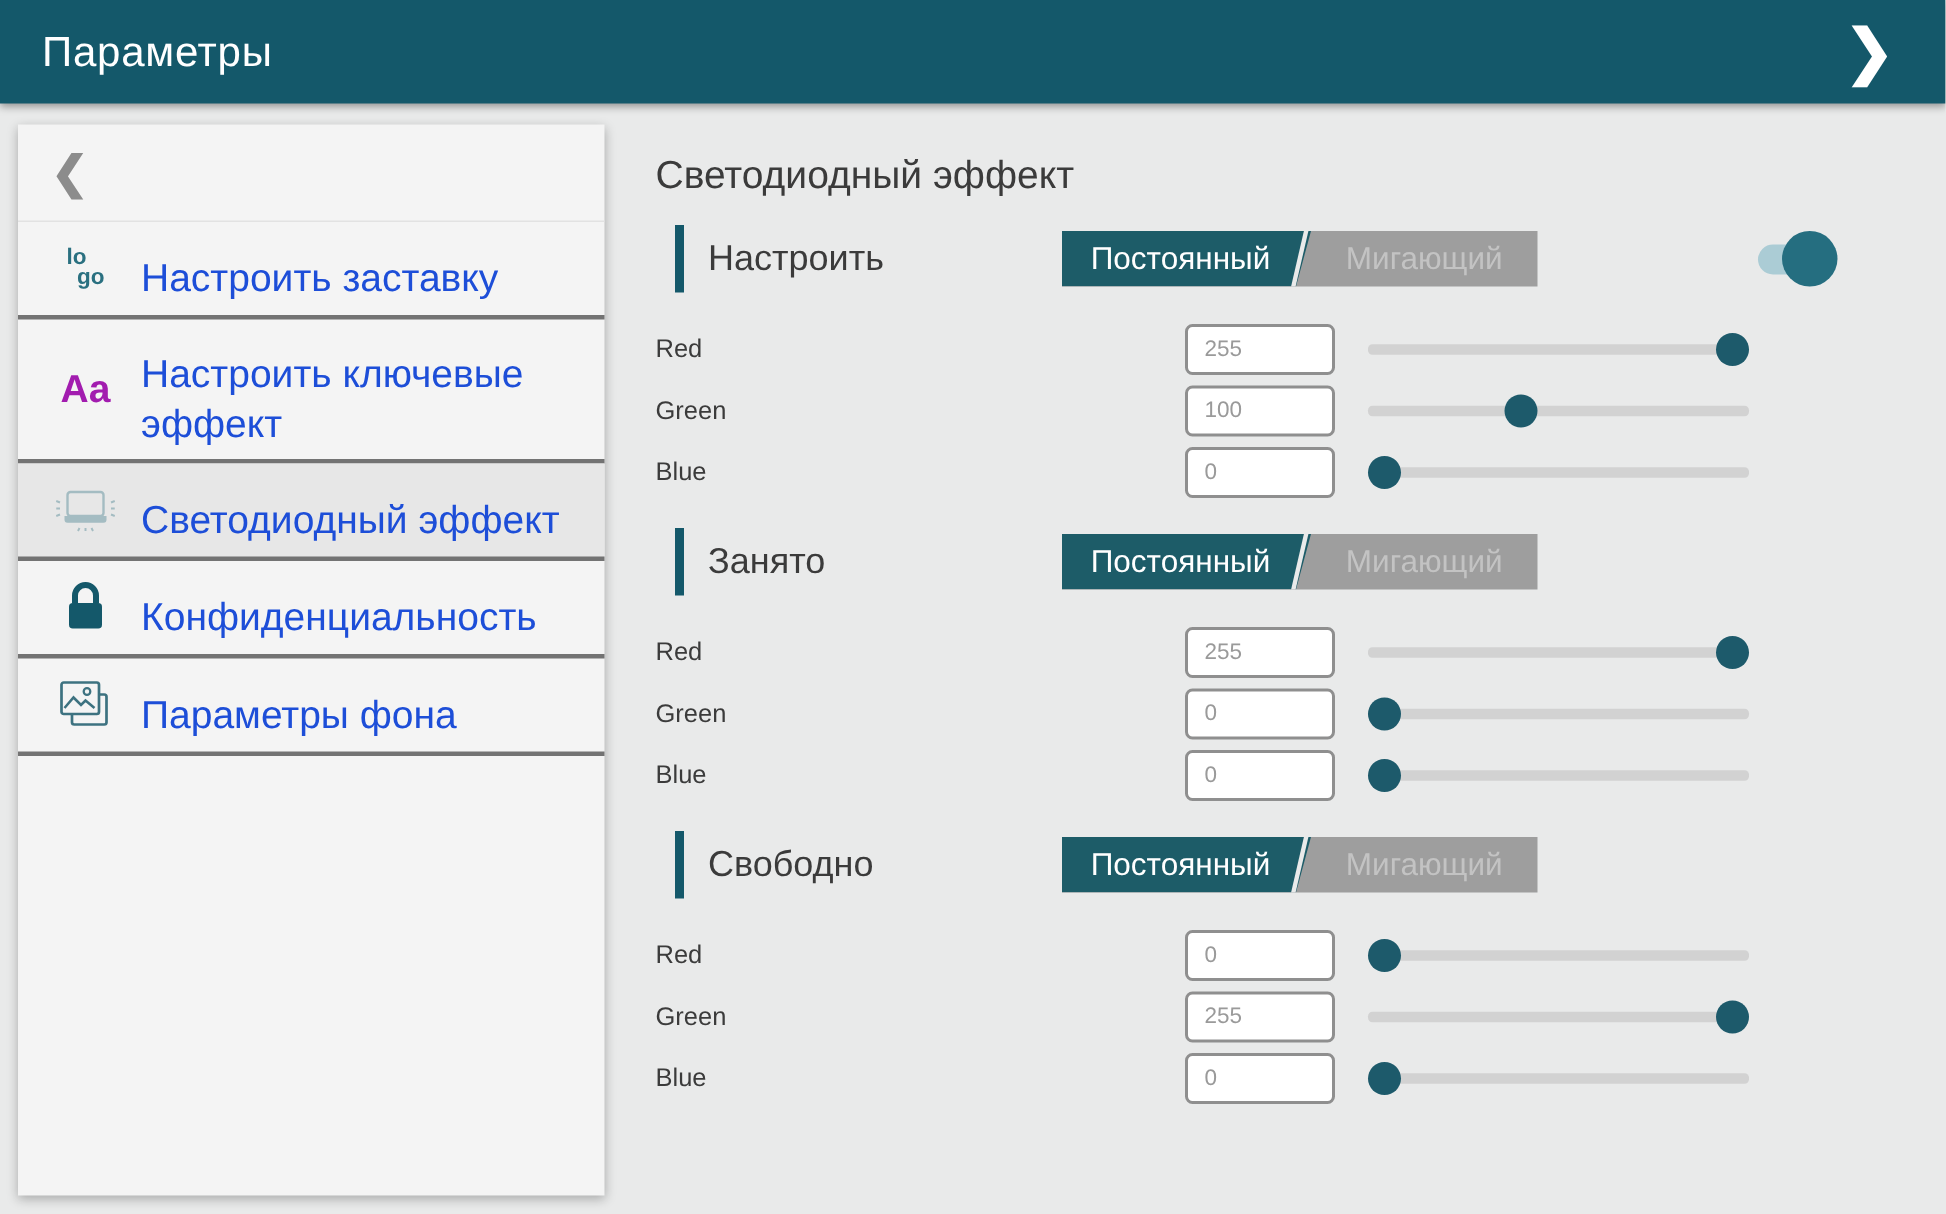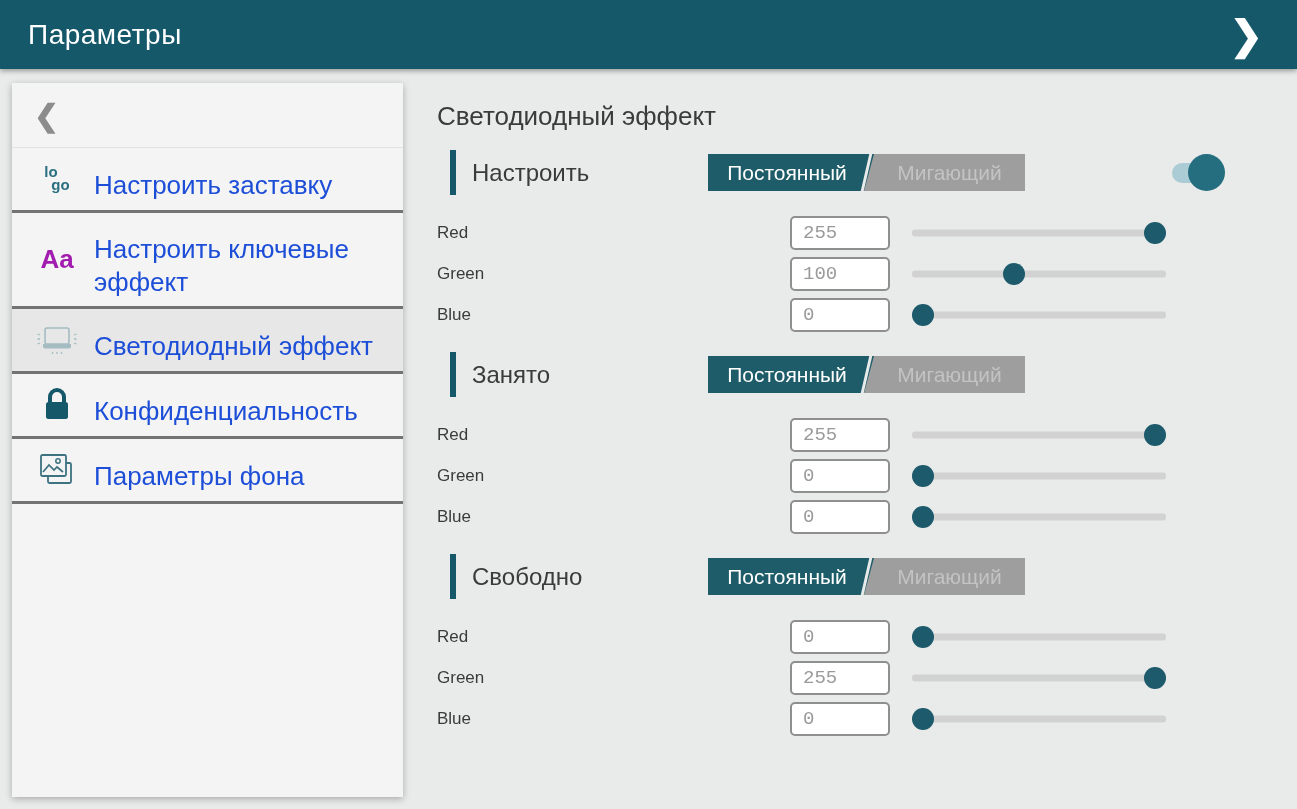--- a/index.html
+++ b/index.html
@@ -107,21 +107,21 @@
   .rows { position:absolute; left:0; top:62px; right:0; }
   .rgb-row { display:flex; align-items:center; height:41px; }
   .row-label {
     width:353px; min-width:353px; padding-right:20px;
     font-size:17px; color:#3b3b3b;
   }
   .rgb-input {
     width:100px; height:34px; margin-right:22px;
     border:2px solid #8f8f8f; border-radius:5px;
     background:#ffffff; color:#9a9a9a;
-    font-size:19px; font-family:Liberation Mono, monospace;
+    font-size:15px; font-family:Liberation Sans, sans-serif;
     padding-left:11px; outline:none;
   }
   .slider { position:relative; width:254px; height:24px; cursor:pointer; }
   .slider .track {
     position:absolute; left:0; right:0; top:50%; transform:translateY(-50%);
     height:7px; border-radius:3px; background:#d2d2d2;
   }
   .slider .thumb {
     position:absolute; top:50%; margin-top:-11px;
     width:22px; height:22px; border-radius:50%; background:#1d5a6b;

